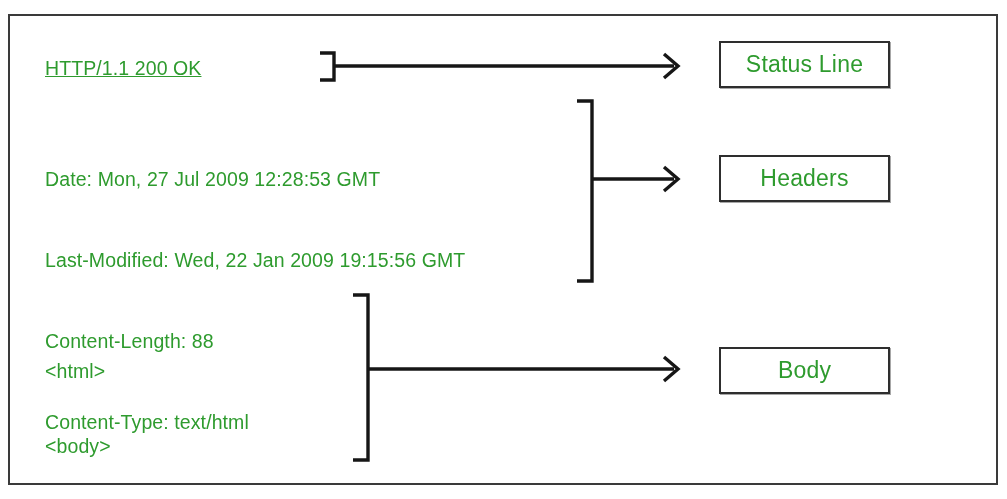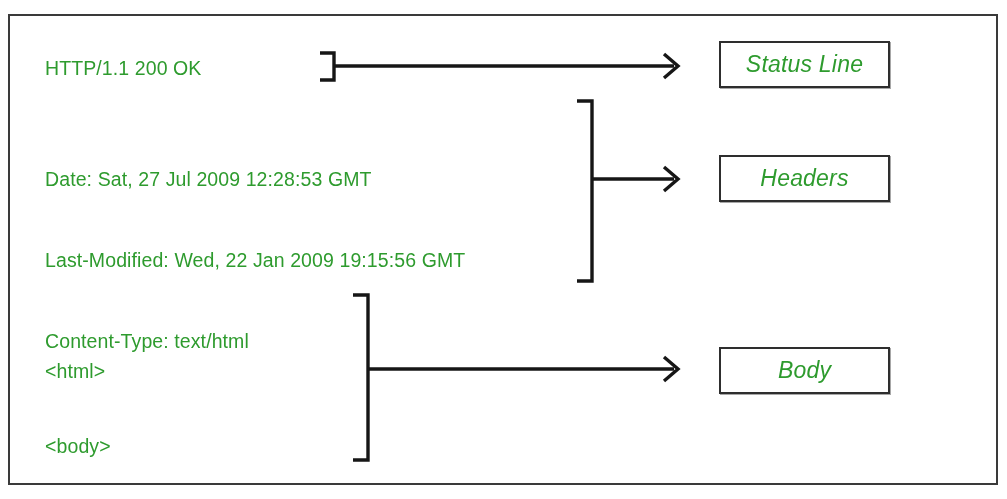--- a/index.html
+++ b/index.html
@@ -32,21 +32,21 @@
     background: transparent;
   }
 
   .green-text {
     position: absolute;
     color: var(--text-green);
     font-size: 19.5px;
     white-space: pre;
     letter-spacing: 0.1px;
   }
-  .status-line-text { left: 45px; top: 56px;  line-height: 25px; }
+  .status-line-text { left: 45px; top: 56px;  line-height: 25px; text-decoration: underline; }
   .headers-block    { left: 45px; top: 112px; line-height: 27px; }
   .body-block       { left: 45px; top: 309px; line-height: 25px; }
 
   .connectors {
     position: absolute;
     left: 0; top: 0;
     width: 1007px;
     height: 499px;
     pointer-events: none;
   }
@@ -60,43 +60,43 @@
     position: absolute;
     left: 719px;
     width: 171px;
     height: 47px;
     background: #fff;
     border: 2px solid var(--box-border);
     box-shadow: 1px 1px 0 rgba(60,60,60,0.45);
     display: flex;
     align-items: center;
     justify-content: center;
-    font-style: italic;
   }
   .box-status  { top: 41px; }
   .box-headers { top: 155px; }
   .box-body    { top: 347px; }
   .label-box .label {
     color: var(--text-green);
     font-size: 23px;
     letter-spacing: 0.2px;
   }
 </style>
 </head>
 <body>
 
 <div class="stage">
 
   <div class="frame"></div>
 
   <div class="green-text status-line-text">HTTP/1.1 200 OK</div>
 
   <div class="green-text headers-block">
-    <div class="line">Date: Sat, 27 Jul 2009 12:28:53 GMT</div>
+    <div class="line">Date: Mon, 27 Jul 2009 12:28:53 GMT</div>
     <div class="line">Last-Modified: Wed, 22 Jan 2009 19:15:56 GMT</div>
+    <div class="line">Content-Length: 88</div>
     <div class="line">Content-Type: text/html</div>
     
   </div>
 
   <div class="green-text body-block">
     <div class="line">&lt;html&gt;</div>
     <div class="line">&lt;body&gt;</div>
     
     
     

